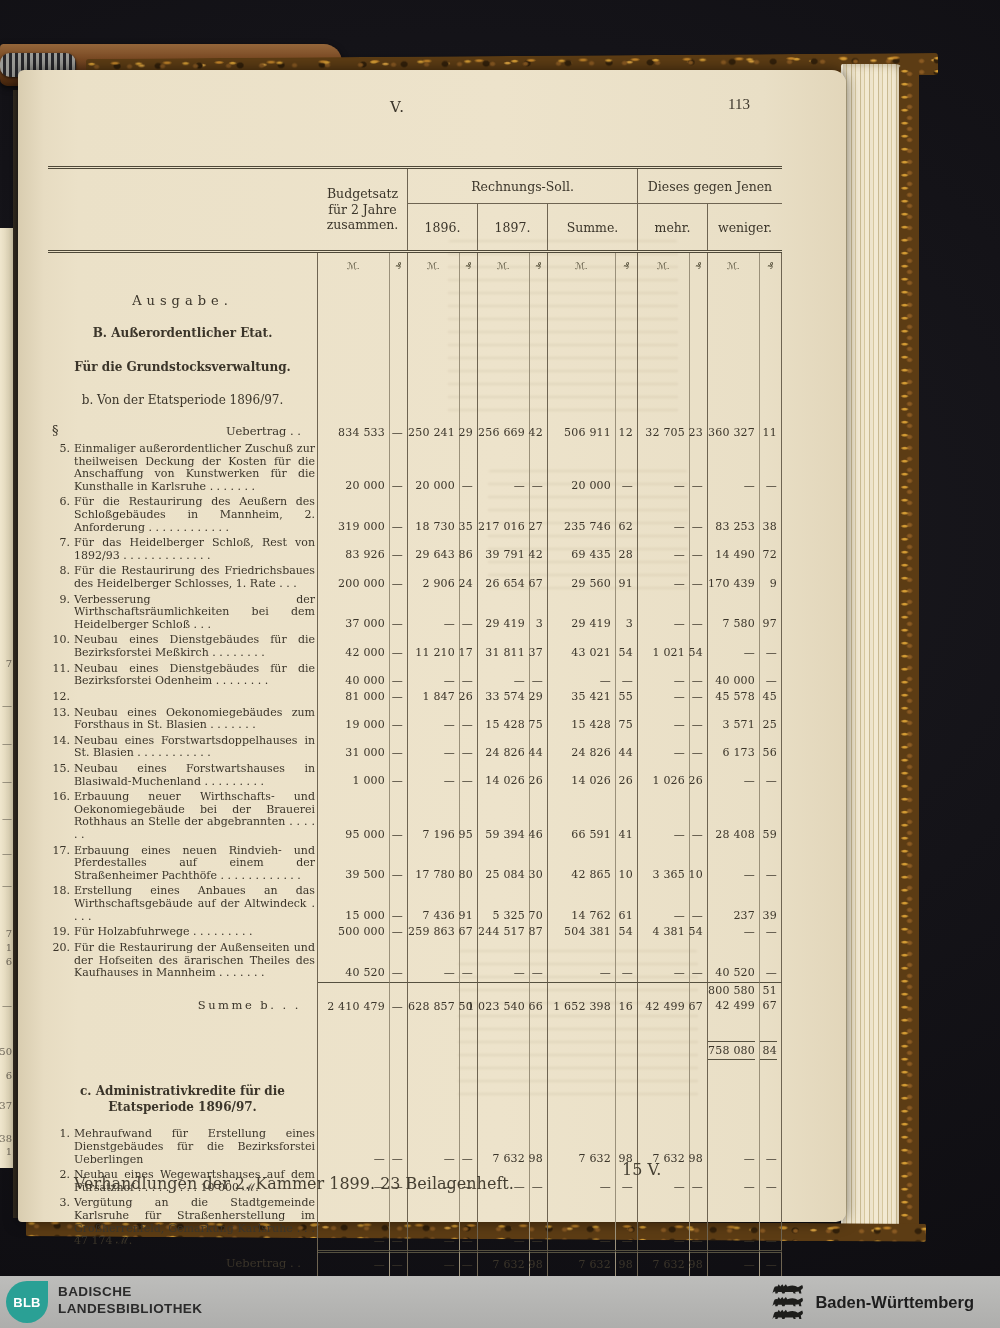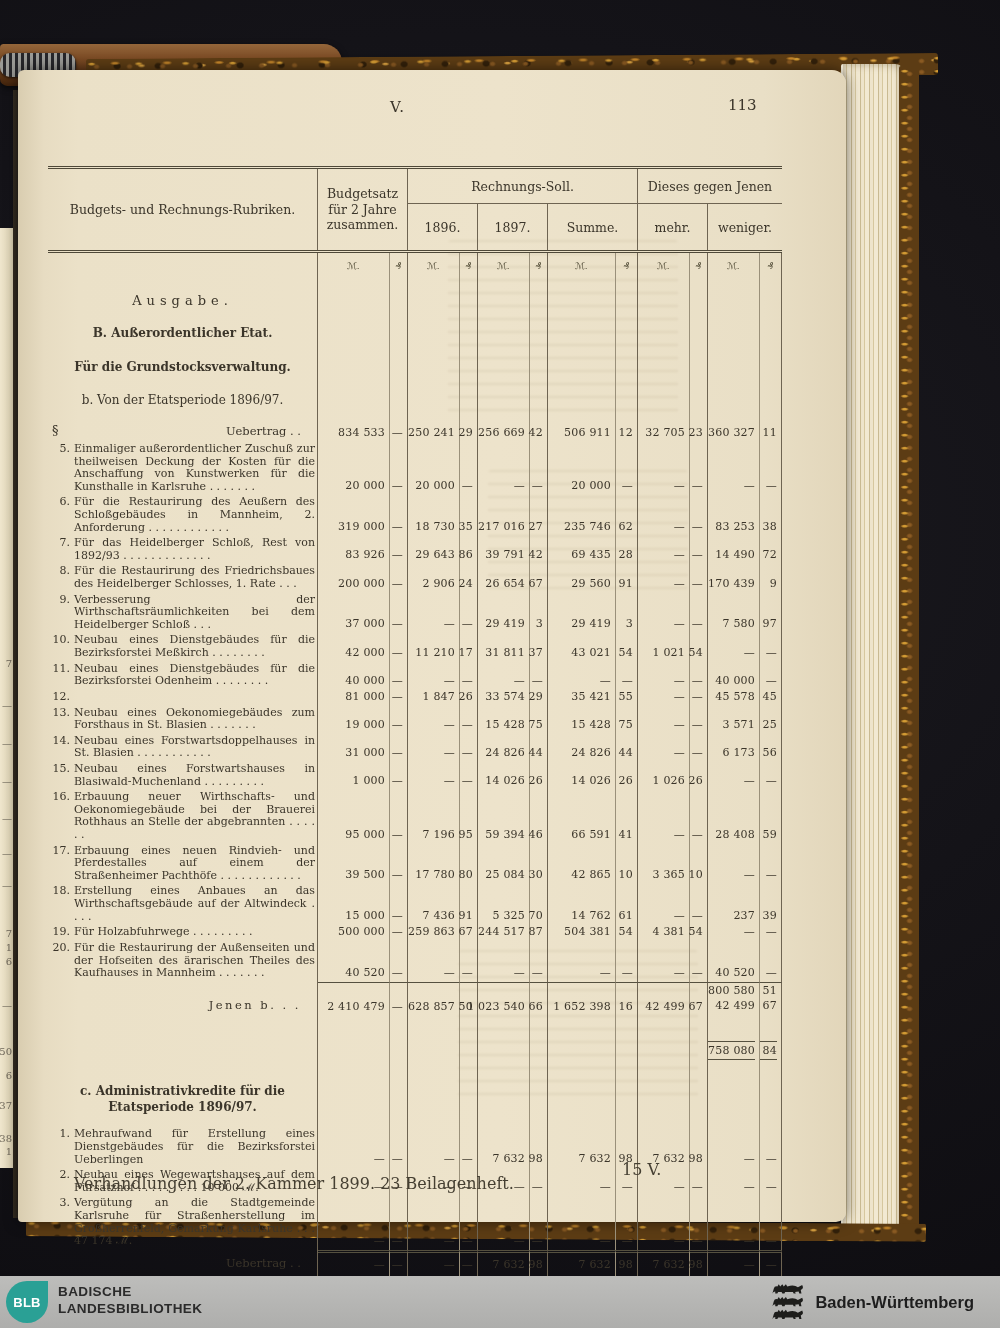--- a/index.html
+++ b/index.html
@@ -30,21 +30,21 @@
   .facing-sliver span{position:absolute;right:1px;font-size:10px;color:#6f685a;}
   .gutter{position:absolute;left:13px;top:90px;width:20px;height:1128px;
     background:linear-gradient(90deg,rgba(74,62,40,.65),rgba(74,62,40,0));}
   .page{position:absolute;left:18px;top:70px;width:828px;height:1152px;border-radius:6px 14px 10px 4px;
     background:linear-gradient(90deg,#d9cdb0 0px,#e7dcc2 26px,#ebe1c8 60px,#ede3cb 58%,#e9dfc6 90%,#e2d6ba 100%);
     box-shadow:0 0 14px rgba(0,0,0,.55);color:#3b352a;}
   .ghost{position:absolute;filter:blur(1.3px);opacity:.22;border-radius:4px;
     background:repeating-linear-gradient(180deg,rgba(120,100,60,.45) 0 2px,transparent 2px 13px);}
   
   .folio-v{position:absolute;left:372px;top:28px;font-size:15px;letter-spacing:1px;}
-  .folio-num{position:absolute;left:710px;top:26px;font-size:15px;}
+  .folio-num{position:absolute;left:710px;top:26px;font-size:15px;font-family:Liberation Serif, serif;}
   .content{position:absolute;left:30px;top:96px;width:734px;}
   :root{--cols:270px 72px 18px 52px 18px 52px 18px 68px 22px 52px 18px 52px 22px;
     --dark:#6e6452;--thin:#9a907a;--rule:#55503f;}
   .thead,.symrow,.tbody{display:grid;grid-template-columns:var(--cols);width:734px;}
   .thead{border-top:3px double #4e4838;border-bottom:3px double #4e4838;font-size:12.5px;}
   .thead>div{display:flex;align-items:center;justify-content:center;text-align:center;padding:2px 3px;}
   .h-rub{grid-column:1/2;grid-row:1/3;border-right:1.4px solid var(--dark);}
   .h-bs{grid-column:2/4;grid-row:1/3;border-right:1.4px solid var(--dark);line-height:1.25;}
   .h-soll{grid-column:4/10;grid-row:1/2;border-bottom:1px solid var(--dark);border-right:1.4px solid var(--dark);height:30px;}
   .h-dgj{grid-column:10/14;grid-row:1/2;border-bottom:1px solid var(--dark);height:30px;}
@@ -124,21 +124,20 @@
   <div class="page">
     <div class="ghost" style="left:430px;top:170px;width:230px;height:180px;"></div>
     <div class="ghost" style="left:470px;top:400px;width:200px;height:120px;"></div>
     <div class="ghost" style="left:440px;top:880px;width:240px;height:150px;"></div>
 
     <div class="folio-v">V.</div>
     <div class="folio-num">113</div>
 
     <div class="content">
       <div class="thead">
-        <div class="h-rub">Budgets- und Rechnungs-Rubriken.</div>
         <div class="h-bs">Budgetsatz für 2 Jahre zusammen.</div>
         <div class="h-soll">Rechnungs-Soll.</div>
         <div class="h-dgj">Dieses gegen Jenen</div>
         <div class="h-96">1896.</div>
         <div class="h-97">1897.</div>
         <div class="h-sum">Summe.</div>
         <div class="h-mehr">mehr.</div>
         <div class="h-wen">weniger.</div>
       </div>
       <div class="symrow" id="symrow">
@@ -474,21 +473,21 @@
           <div class="cell pcol vcell">—</div>
           <div class="cell mcol vcell">—</div>
           <div class="cell pcol vcell">—</div>
           <div class="cell mcol vcell">—</div>
           <div class="cell pcol vcell">—</div>
           <div class="cell mcol vcell">—</div>
           <div class="cell pcol vcell">—</div>
           <div class="cell mcol vcell">40 520</div>
           <div class="cell pcol vcell">—</div>
           <div class="cell rub carry">
-            <span class="sp3">Jenen b. . .</span>
+            <span class="sp3">Summe b. . .</span>
           </div>
           <div class="cell mcol rt-single vcell">2 410 479</div>
           <div class="cell pcol rt-single vcell">—</div>
           <div class="cell mcol rt-single vcell">628 857</div>
           <div class="cell pcol rt-single vcell">50</div>
           <div class="cell mcol rt-single vcell">1 023 540</div>
           <div class="cell pcol rt-single vcell">66</div>
           <div class="cell mcol rt-single vcell">1 652 398</div>
           <div class="cell pcol rt-single vcell">16</div>
           <div class="cell mcol rt-single vcell">42 499</div>

